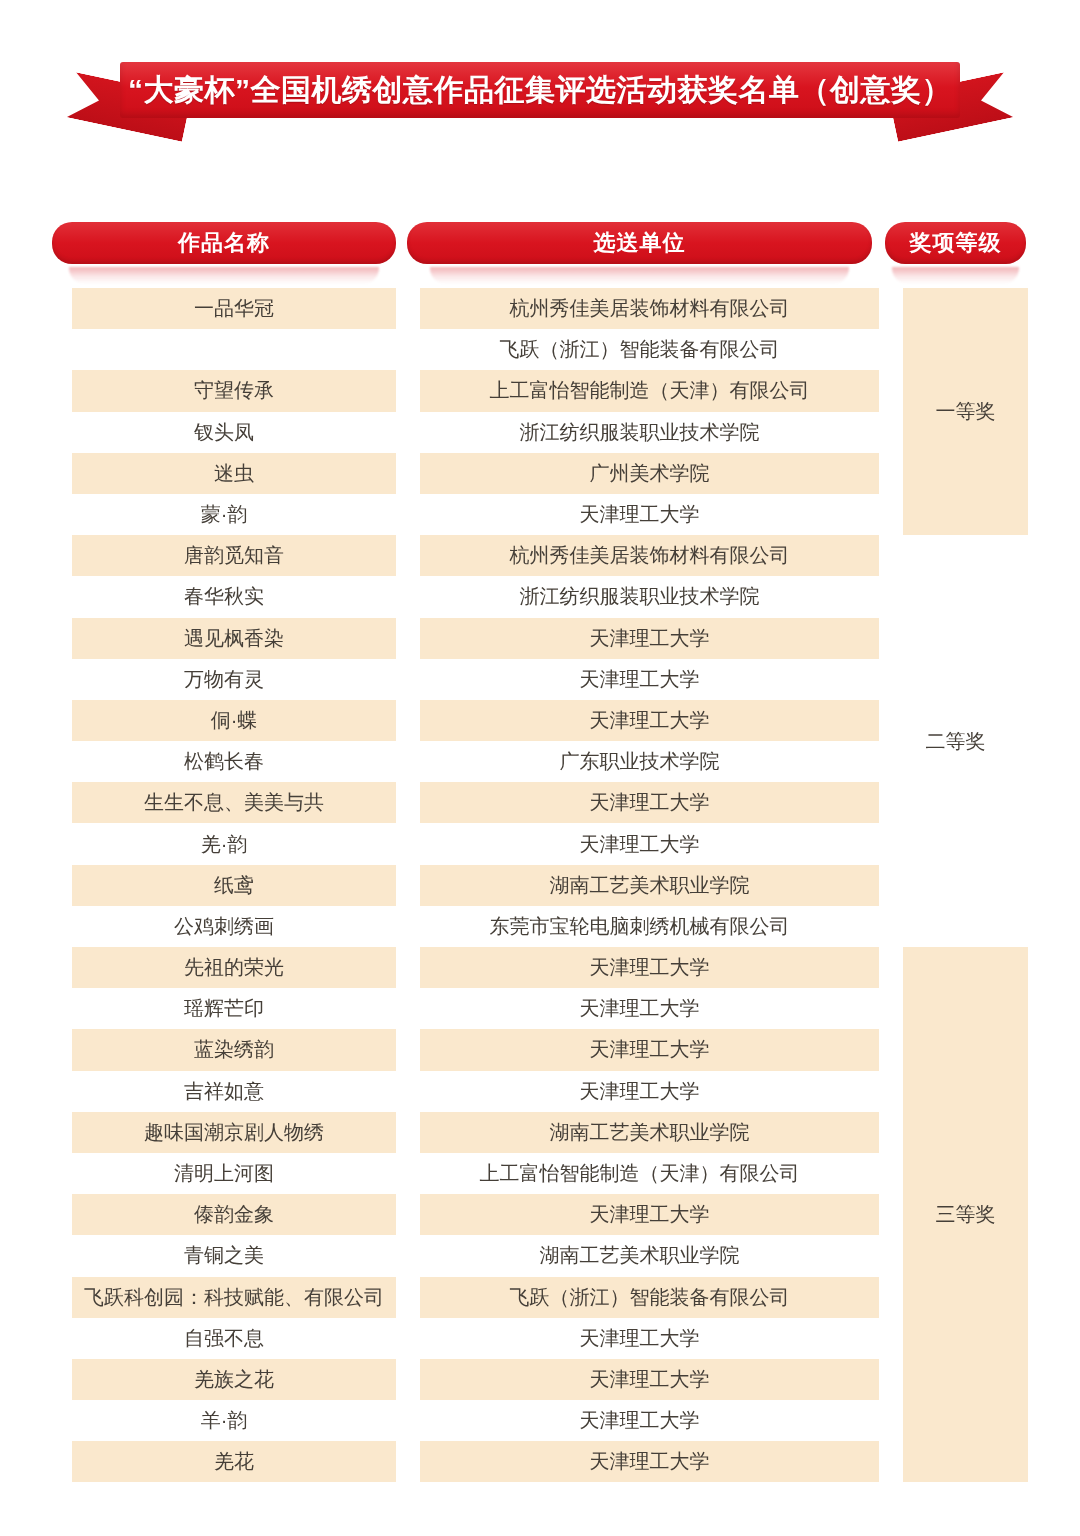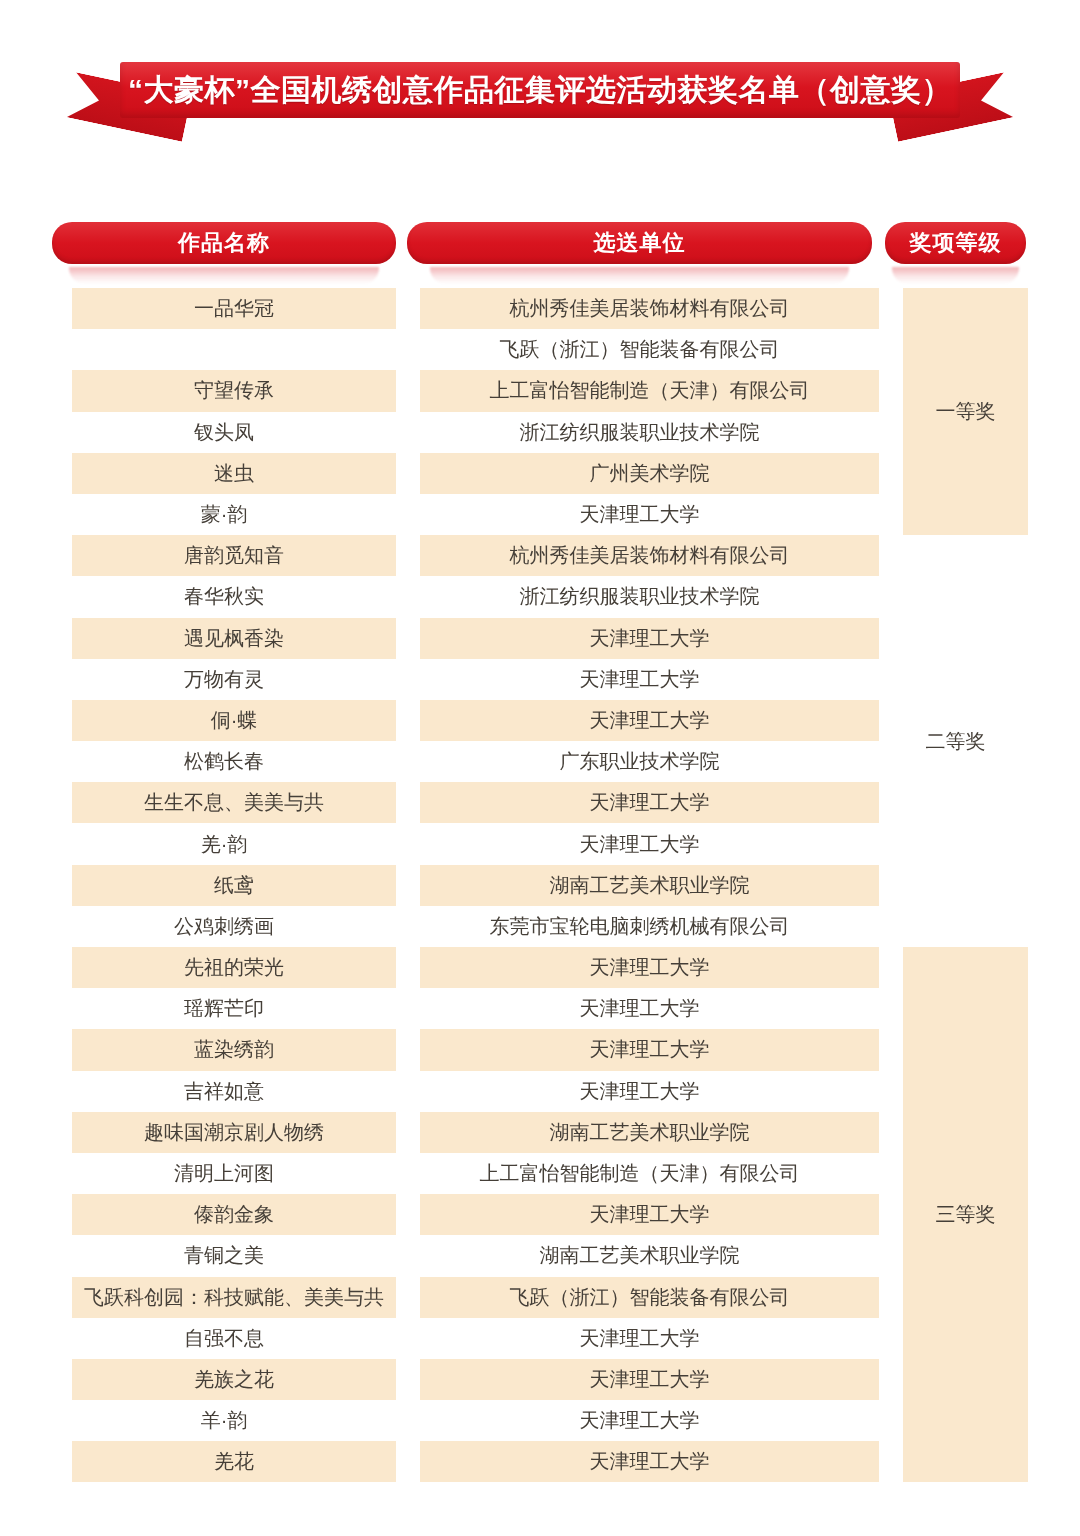--- a/index.html
+++ b/index.html
@@ -163,21 +163,21 @@
         <div class="cell bg-white" style="grid-area: 20 / 1;">吉祥如意</div>
         <div class="cell bg-white" style="grid-area: 20 / 2;">天津理工大学</div>
         <div class="cell bg-cream" style="grid-area: 21 / 1;">趣味国潮京剧人物绣</div>
         <div class="cell bg-cream" style="grid-area: 21 / 2;">湖南工艺美术职业学院</div>
         <div class="cell bg-white" style="grid-area: 22 / 1;">清明上河图</div>
         <div class="cell bg-white" style="grid-area: 22 / 2;">上工富怡智能制造（天津）有限公司</div>
         <div class="cell bg-cream" style="grid-area: 23 / 1;">傣韵金象</div>
         <div class="cell bg-cream" style="grid-area: 23 / 2;">天津理工大学</div>
         <div class="cell bg-white" style="grid-area: 24 / 1;">青铜之美</div>
         <div class="cell bg-white" style="grid-area: 24 / 2;">湖南工艺美术职业学院</div>
-        <div class="cell bg-cream" style="grid-area: 25 / 1;">飞跃科创园：科技赋能、美美与共</div>
+        <div class="cell bg-cream" style="grid-area: 25 / 1;">飞跃科创园：科技赋能、有限公司</div>
         <div class="cell bg-cream" style="grid-area: 25 / 2;">飞跃（浙江）智能装备有限公司</div>
         <div class="cell bg-white" style="grid-area: 26 / 1;">自强不息</div>
         <div class="cell bg-white" style="grid-area: 26 / 2;">天津理工大学</div>
         <div class="cell bg-cream" style="grid-area: 27 / 1;">羌族之花</div>
         <div class="cell bg-cream" style="grid-area: 27 / 2;">天津理工大学</div>
         <div class="cell bg-white" style="grid-area: 28 / 1;">羊·韵</div>
         <div class="cell bg-white" style="grid-area: 28 / 2;">天津理工大学</div>
         <div class="cell bg-cream" style="grid-area: 29 / 1;">羌花</div>
         <div class="cell bg-cream" style="grid-area: 29 / 2;">天津理工大学</div>
         <div class="cell bg-cream" style="grid-area: 17 / 3 / span 13;">三等奖</div>

